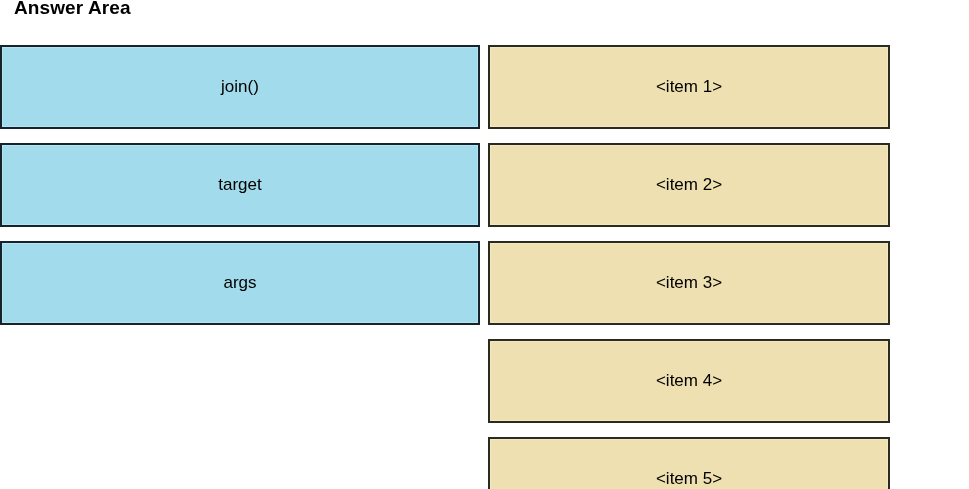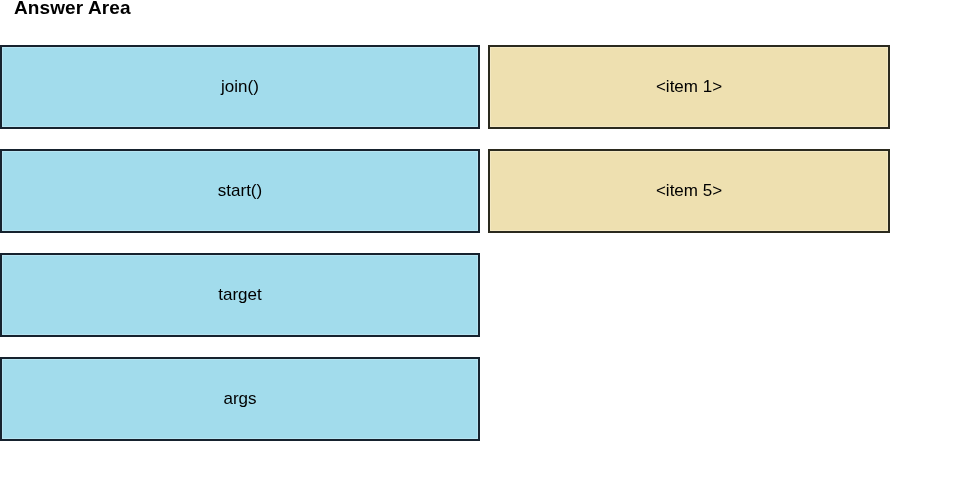--- a/index.html
+++ b/index.html
@@ -48,21 +48,21 @@
     position: absolute;
     top: 0;
   }
   .col-left  { left: 0px;   width: 480px; }
   .col-right { left: 488px; width: 402px; }
 
   
   .box {
     box-sizing: border-box;
     height: 84px;
-    margin-bottom: 20px;
+    margin-bottom: 14px;
     display: flex;
     align-items: center;
     justify-content: center;
     font-size: 17px;
     line-height: 20px;
     text-align: center;
     white-space: nowrap;
   }
   .box:last-child { margin-bottom: 16px; }
 
@@ -92,42 +92,48 @@
 
   <div class="columns">
 
     <div class="col col-left">
 
       <div class="box box-source">
         <span class="box-label">join()</span>
       </div>
 
 
-      <div class="box box-source">
-        <span class="box-label">start()</span>
-      </div>
 
       <div class="box box-source">
         <span class="box-label">target</span>
       </div>
 
       <div class="box box-source">
         <span class="box-label">args</span>
       </div>
 
     </div>
 
     <div class="col col-right">
 
       <div class="box box-target">
         <span class="box-label">&lt;item 1&gt;</span>
       </div>
 
+      <div class="box box-target">
+        <span class="box-label">&lt;item 2&gt;</span>
+      </div>
 
+      <div class="box box-target">
+        <span class="box-label">&lt;item 3&gt;</span>
+      </div>
 
+      <div class="box box-target">
+        <span class="box-label">&lt;item 4&gt;</span>
+      </div>
 
       <div class="box box-target">
         <span class="box-label">&lt;item 5&gt;</span>
       </div>
 
     </div>
 
   </div>
 
 </div>

